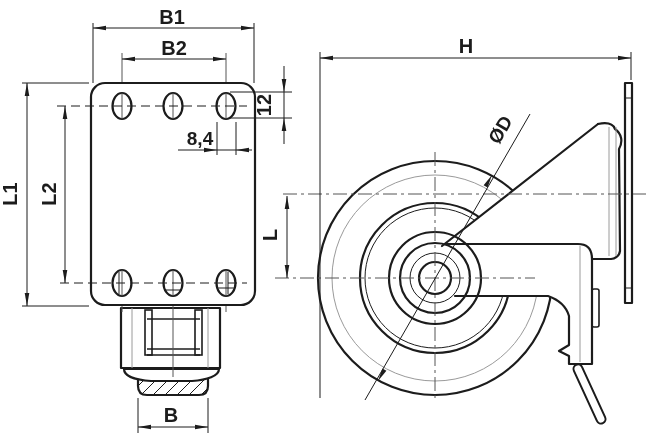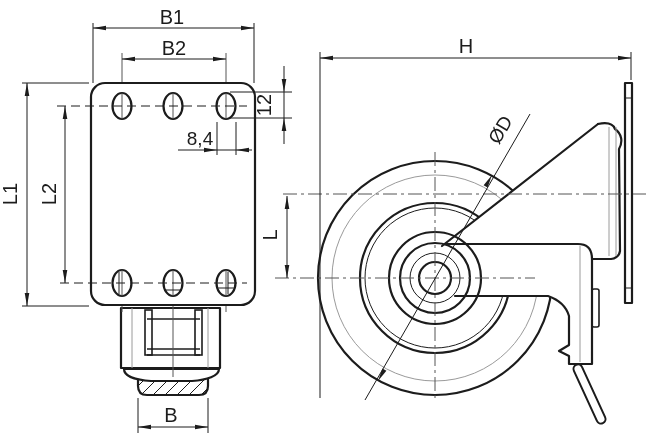--- a/index.html
+++ b/index.html
@@ -1,16 +1,16 @@
 <!DOCTYPE html>
 <html><head>
 <meta charset="utf-8">
 <style>
   html,body{margin:0;padding:0;background:#ffffff;}
-  .stage{width:650px;height:441px;background:#fff;position:relative;overflow:hidden;}
+  .stage{width:650px;height:441px;background:#fff;position:relative;overflow:hidden;font-weight:bold;}
   svg{display:block;}
   text{font-family:"Liberation Sans","DejaVu Sans",sans-serif;fill:#1c1c1c;}
   .dimtxt{font-size:20px;}
   .dimtxt-sm{font-size:19px;}
   .obj{stroke:#1c1c1c;stroke-width:2.2;fill:none;stroke-linecap:round;stroke-linejoin:round;}
   .objf{stroke:#1c1c1c;stroke-width:2.2;fill:#ffffff;stroke-linejoin:round;}
   .obj-med{stroke:#1c1c1c;stroke-width:1.6;fill:none;}
   .thin{stroke:#1c1c1c;stroke-width:1;fill:none;}
   .gray{stroke:#9a9a9a;stroke-width:1;fill:none;}
   .cl{stroke:#555555;stroke-width:1;fill:none;}

